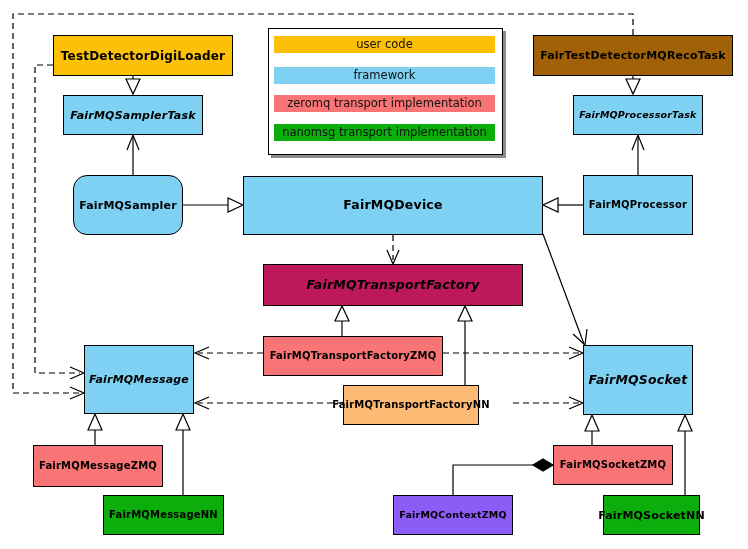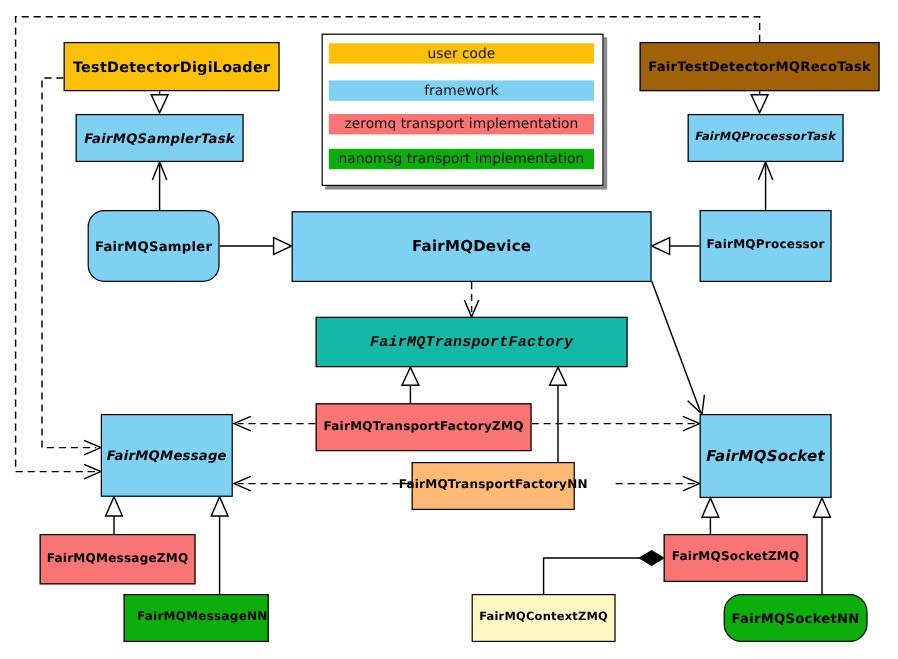--- a/index.html
+++ b/index.html
@@ -178,53 +178,53 @@
     </div>
 
   <div class="node" style="left: 583px; top: 175px; width: 110px; height: 60px; background-color: rgb(126, 209, 242);">
     <span class="nl" style="font-size: 10px;">FairMQProcessor</span>
     </div>
 
   <div class="node" style="left: 243px; top: 176px; width: 300px; height: 59px; background-color: rgb(126, 209, 242);">
     <span class="nl">FairMQDevice</span>
     </div>
 
-  <div class="node abstract" style="left: 263px; top: 264px; width: 260px; height: 42px; background-color: #14b8a6; font-family: Liberation Mono, monospace;">
+  <div class="node abstract" style="left: 263px; top: 264px; width: 260px; height: 42px; background-color: #be185d;">
     <span class="nl">FairMQTransportFactory</span>
     </div>
 
   <div class="node" style="left: 263px; top: 336px; width: 180px; height: 40px; background-color: rgb(249, 116, 116);">
     <span class="nl" style="font-size: 10px;">FairMQTransportFactoryZMQ</span>
     </div>
 
   <div class="node" style="left: 343px; top: 385px; width: 136px; height: 40px; background-color: #fdba74;">
     <span class="nl" style="font-size: 10px;">FairMQTransportFactoryNN</span>
     </div>
 
   <div class="node abstract" style="left: 84px; top: 345px; width: 110px; height: 69px; background-color: rgb(126, 209, 242);">
     <span class="nl" style="font-size: 11px;">FairMQMessage</span>
     </div>
 
   <div class="node" style="left: 33px; top: 445px; width: 130px; height: 42px; background-color: rgb(249, 116, 116);">
     <span class="nl" style="font-size: 10px;">FairMQMessageZMQ</span>
     </div>
 
-  <div class="node" style="left: 103px; top: 495px; width: 121px; height: 40px; background-color: rgb(11, 174, 11); justify-content: flex-end;">
+  <div class="node" style="left: 103px; top: 495px; width: 121px; height: 40px; background-color: rgb(11, 174, 11);">
     <span class="nl" style="font-size: 10px;">FairMQMessageNN</span>
     </div>
 
   <div class="node abstract" style="left: 583px; top: 345px; width: 110px; height: 70px; background-color: rgb(126, 209, 242);">
     <span class="nl">FairMQSocket</span>
     </div>
 
   <div class="node" style="left: 553px; top: 445px; width: 120px; height: 40px; background-color: rgb(249, 116, 116);">
     <span class="nl" style="font-size: 10px;">FairMQSocketZMQ</span>
     </div>
 
-  <div class="node" style="left: 603px; top: 495px; width: 120px; height: 40px; background-color: rgb(11, 174, 11); border-radius: 15px;">
+  <div class="node" style="left: 603px; top: 495px; width: 97px; height: 40px; background-color: rgb(11, 174, 11);">
     <span class="nl" style="font-size: 11px;">FairMQSocketNN</span>
     </div>
 
-  <div class="node" style="left: 393px; top: 495px; width: 120px; height: 40px; background-color: #fef9c3;">
+  <div class="node" style="left: 393px; top: 495px; width: 120px; height: 40px; background-color: #8b5cf6;">
     <span class="nl" style="font-size: 9.5px;">FairMQContextZMQ</span>
     </div>
 
 </div>
 
 </body></html>

